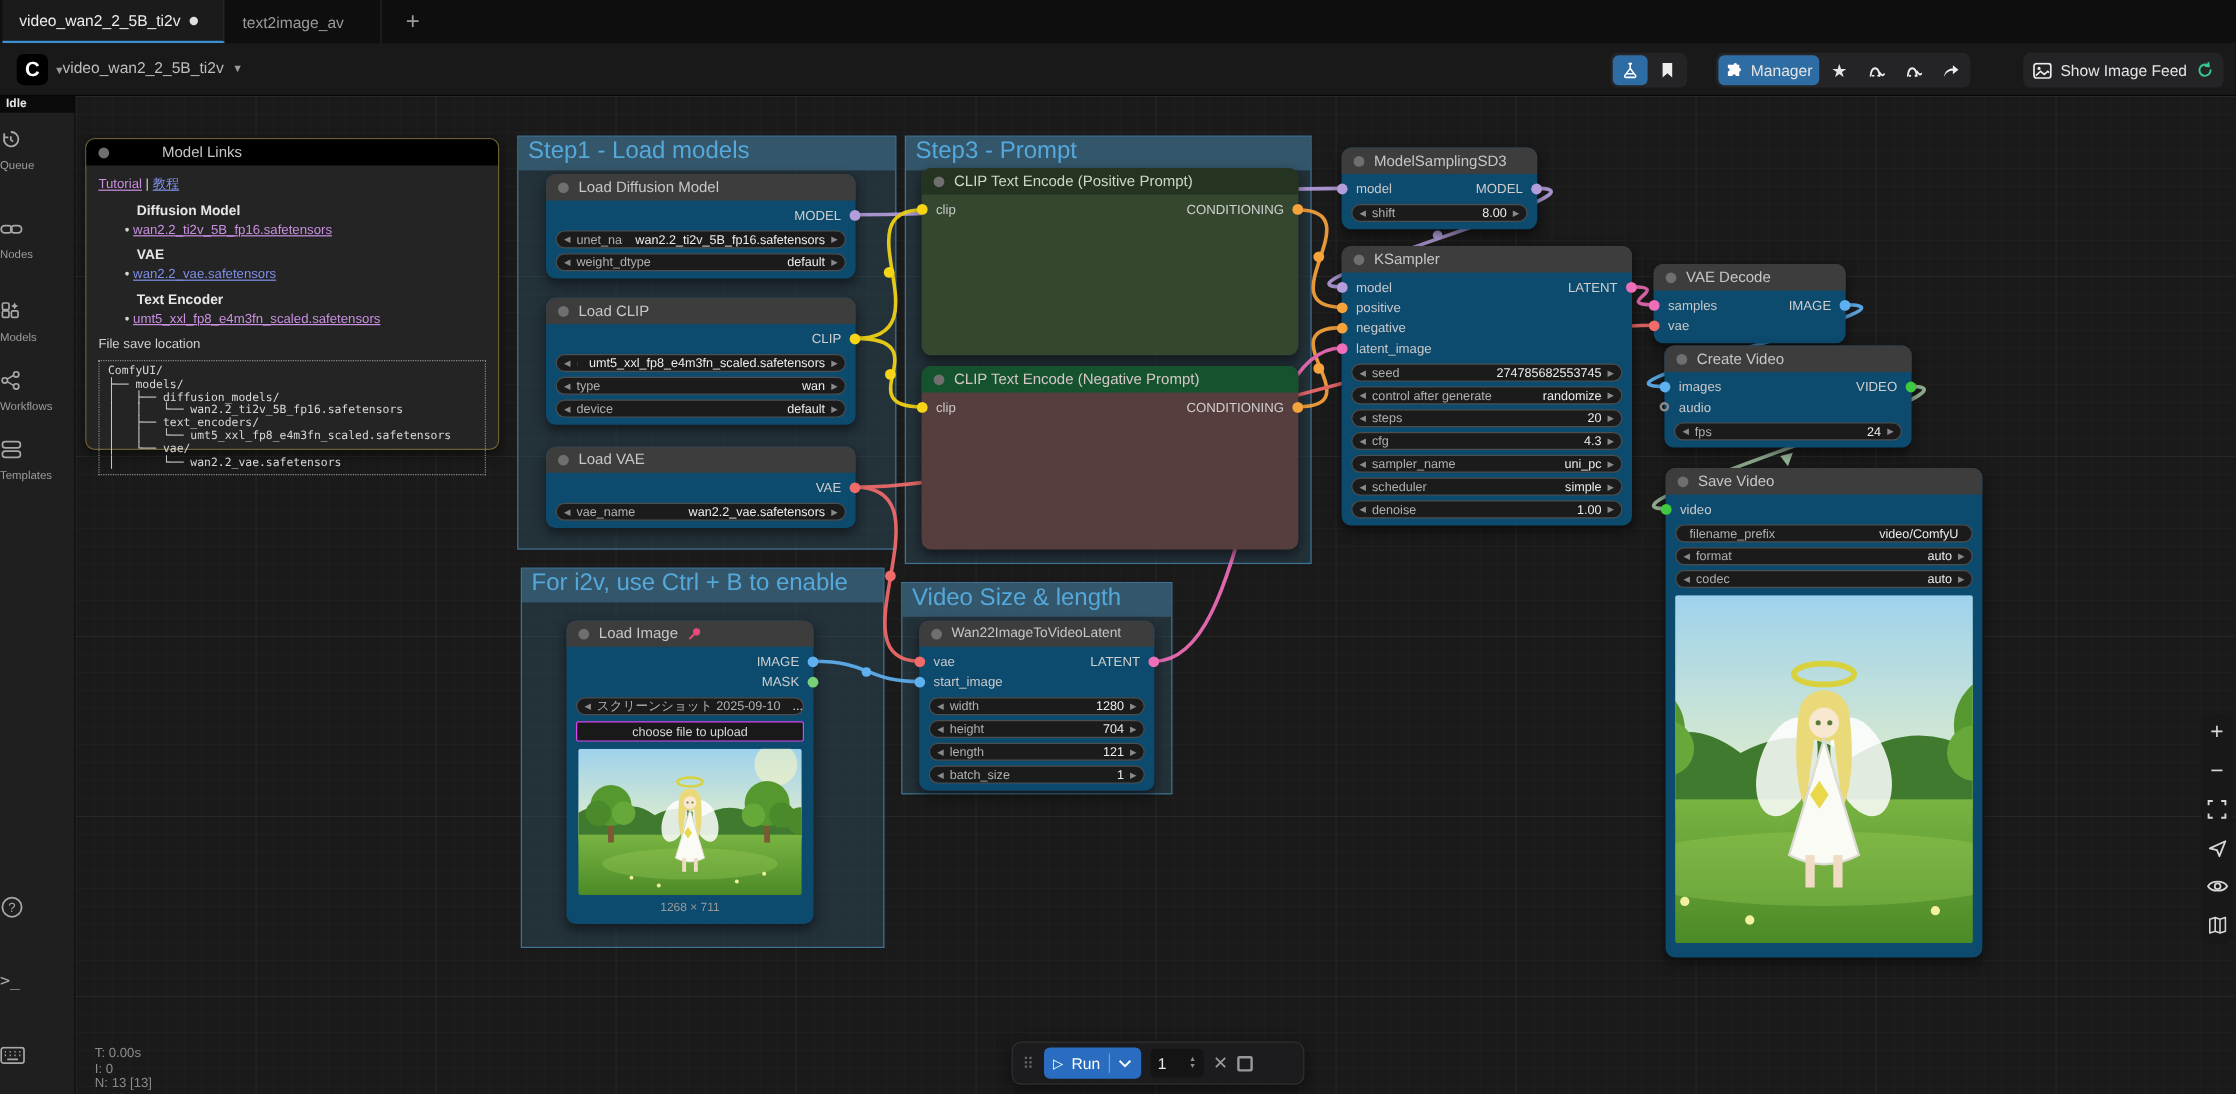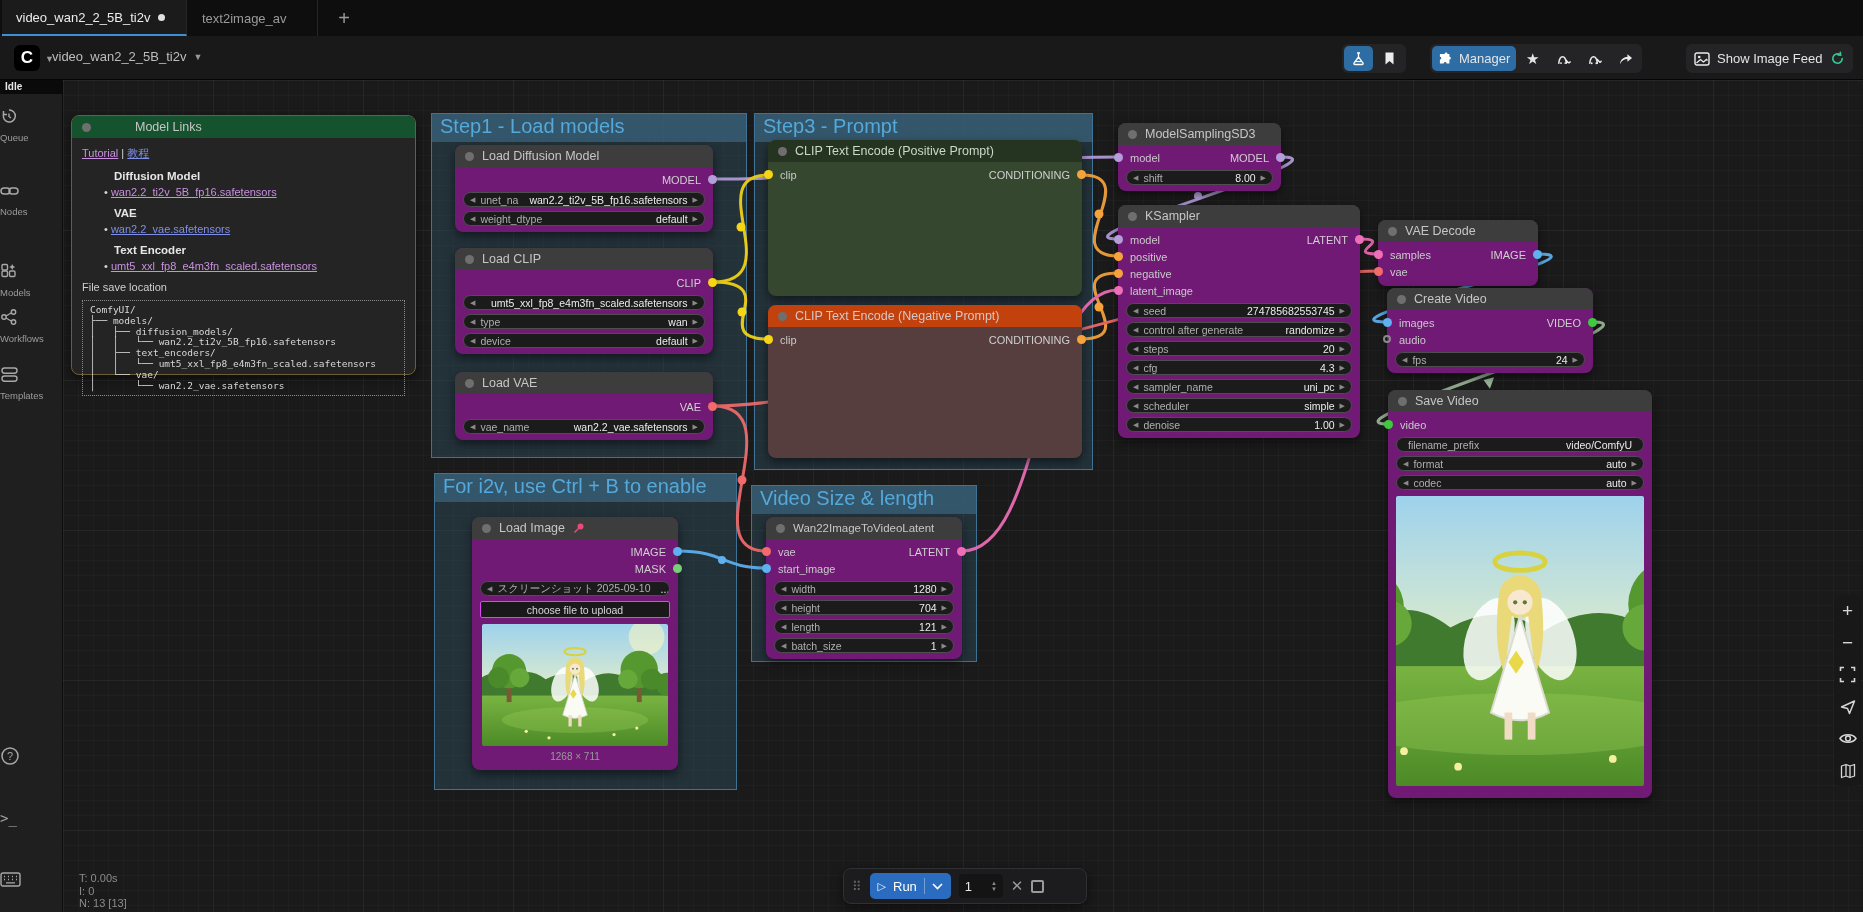--- a/index.html
+++ b/index.html
@@ -48,28 +48,28 @@
       linear-gradient(to right, rgba(255,255,255,.03) 1px, transparent 1px),
       linear-gradient(to bottom, rgba(255,255,255,.03) 1px, transparent 1px);
     background-size:15px 15px, 15px 15px, 150px 150px, 150px 150px; }
 
   .grp { position:absolute; border:1px solid #3f7396; background:rgba(49,84,104,.40); z-index:1; }
   .gt { height:28px; background:rgba(58,98,122,.78); color:#54a8da; font-size:20px;
     padding:1px 8px; white-space:nowrap; overflow:hidden; }
 
   #wires { position:absolute; left:0; top:0; width:1863px; height:912px; z-index:2; pointer-events:none; }
 
-  .node { position:absolute; background:#701a75; border-radius:8px; z-index:3;
+  .node { position:absolute; background:#0c4a6e; border-radius:8px; z-index:3;
     box-shadow:0 4px 10px rgba(0,0,0,.5); color:#ccc; }
   .nhead { display:flex; align-items:center; gap:8px; height:22px; padding:0 10px; background:#3d3d3d;
     border-radius:8px 8px 0 0; font-size:12.5px; color:#c6c6c6; white-space:nowrap; overflow:hidden; }
   .ndot { width:9px; height:9px; border-radius:50%; background:#6f6f6f; flex:none; }
   .nbody { padding-top:4px; }
   .pos { background:#35482f; } .pos .nhead { background:#243420; color:#cdd6c9; }
-  .neg { background:#573e3e; } .neg .nhead { background:#c2410c; color:#d6c6c6; }
+  .neg { background:#573e3e; } .neg .nhead { background:#14532d; color:#d6c6c6; }
 
   .prow { position:relative; display:flex; align-items:center; height:17px; padding:0 12px;
     font-size:11px; color:#c9c9c9; }
   .pdot { position:absolute; width:9px; height:9px; border-radius:50%; top:4px; }
   .pin { left:-4px; } .pout { right:-4px; }
   .pdot.hollow { background:transparent !important; border:2px solid #8a8a8a; width:8px; height:8px; }
   .sp { flex:1; }
   .pl.out { color:#cfcfcf; }
 
   .widget { display:flex; align-items:center; height:15px; margin:4px 8px 0; background:#1b1b1b;
@@ -83,21 +83,21 @@
   .ta.light { background:#171717; color:#e4e4e4; }
   .ta.red { background:#4a3333; color:#c98372; }
 
   .upbtn { margin:5px 8px 0; height:17px; background:#191919; border:1px solid #d946ef;
     text-align:center; font-size:10.5px; color:#d8d8d8; line-height:16px; border-radius:2px; }
   .cap { text-align:center; font-size:10px; color:#9a9a9a; margin-top:5px; }
   .preview { display:block; margin:6px auto 0; border-radius:2px; }
 
   
   #note { background:#242424; border:1.5px solid #6d5f33; }
-  #note .nhead { background:#14532d; border-radius:7px 7px 0 0;gap:44px; }
+  #note .nhead { background:#000000; border-radius:7px 7px 0 0;gap:44px; }
   #note .nb { padding:8px 10px; font-size:11px; color:#d6d6d6; }
   #note a { text-decoration:underline; }
   .lk-v { color:#c98fe0; } .lk-b { color:#7f8fe8; }
   #note h4 { font-size:11.5px; color:#e6e6e6; margin:9px 0 4px;padding-left:32px; }
   #note .bullet { margin-left:22px; margin-bottom:3px; }
   #note .plain { margin-top:9px; color:#cfcfcf; }
   #note pre { margin-top:7px; border:1px dotted #8a8a8a; padding:4px 7px;
     font-family:"DejaVu Sans Mono", monospace; font-size:9.5px; line-height:10.8px; color:#d8d8d8; }
 
   
@@ -257,21 +257,21 @@
       </svg>
     <div class="lbl">Queue</div>
   </div>
   <div class="sbitem" style="top:89px">
     <svg class="sbicon" width="19" height="16" viewBox="0 0 19 16">
         <rect x="1" y="5" width="9" height="6" rx="3" fill="none" stroke="#a8a8a8" stroke-width="1.5"></rect>
         <rect x="9" y="5" width="9" height="6" rx="3" fill="none" stroke="#a8a8a8" stroke-width="1.5"></rect>
       </svg>
     <div class="lbl">Nodes</div>
   </div>
-  <div class="sbitem" style="top:168px">
+  <div class="sbitem" style="top:156px">
     <svg class="sbicon" width="18" height="18" viewBox="0 0 18 18">
         <rect x="2" y="9" width="5.5" height="5.5" rx="1.2" fill="none" stroke="#a8a8a8" stroke-width="1.4"></rect>
         <rect x="9.5" y="9" width="5.5" height="5.5" rx="1.2" fill="none" stroke="#a8a8a8" stroke-width="1.4"></rect>
         <rect x="2" y="2.5" width="5.5" height="5.5" rx="1.2" fill="none" stroke="#a8a8a8" stroke-width="1.4"></rect>
         <path d="M12.2 2 l1 2 2 1 -2 1 -1 2 -1 -2 -2 -1 2 -1 Z" fill="#a8a8a8"></path>
       </svg>
     <div class="lbl">Models</div>
   </div>
   <div class="sbitem" style="top:214px">
     <svg class="sbicon" width="18" height="18" viewBox="0 0 18 18">

